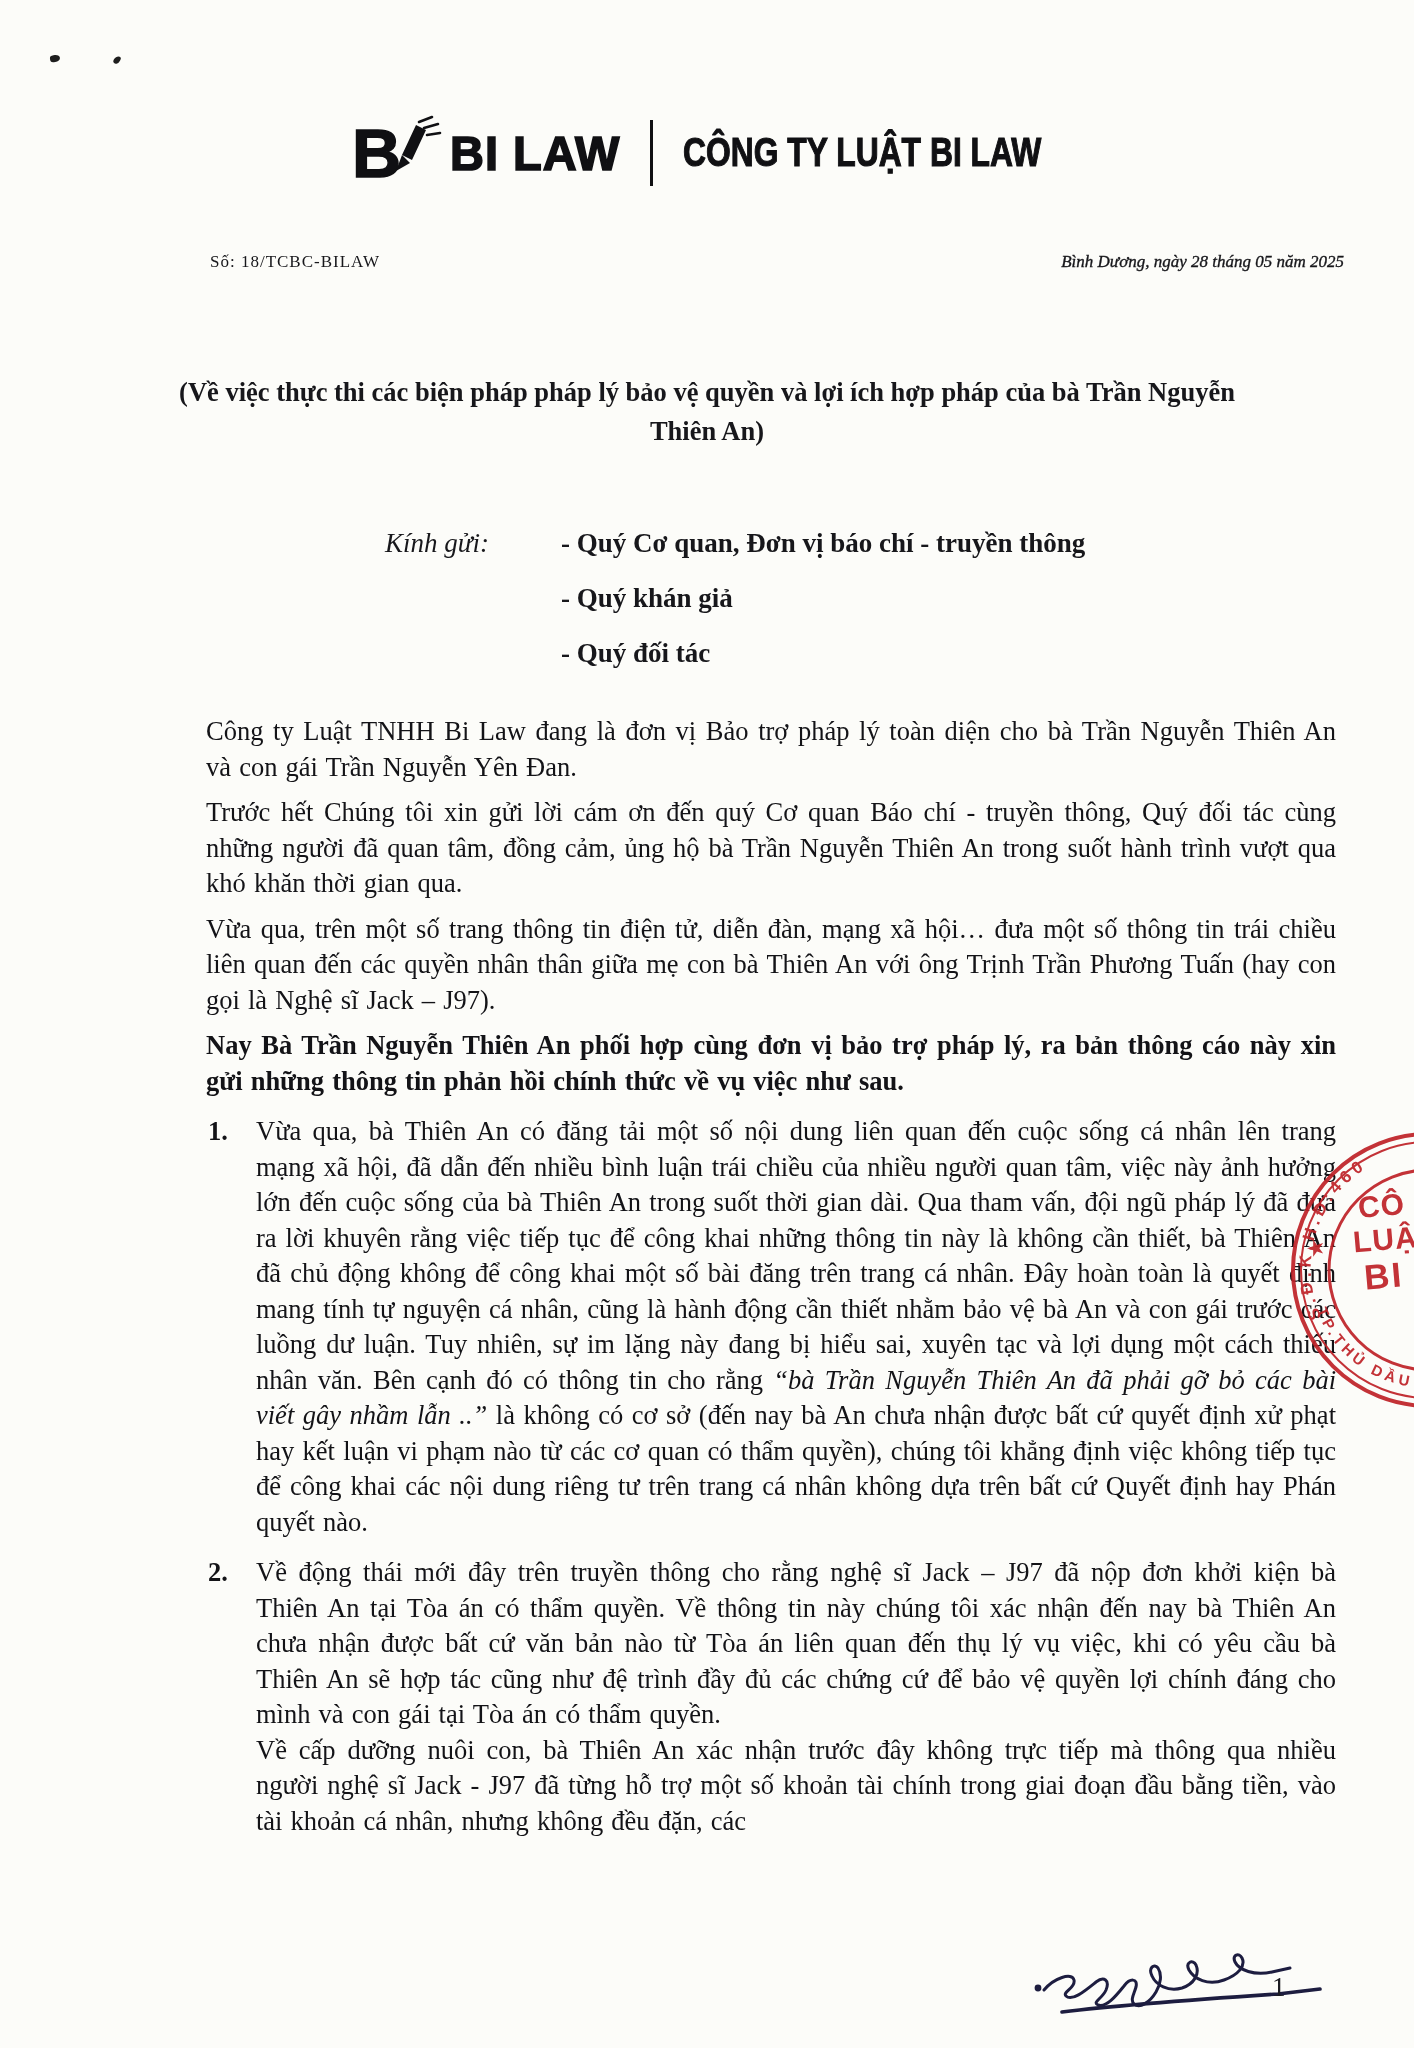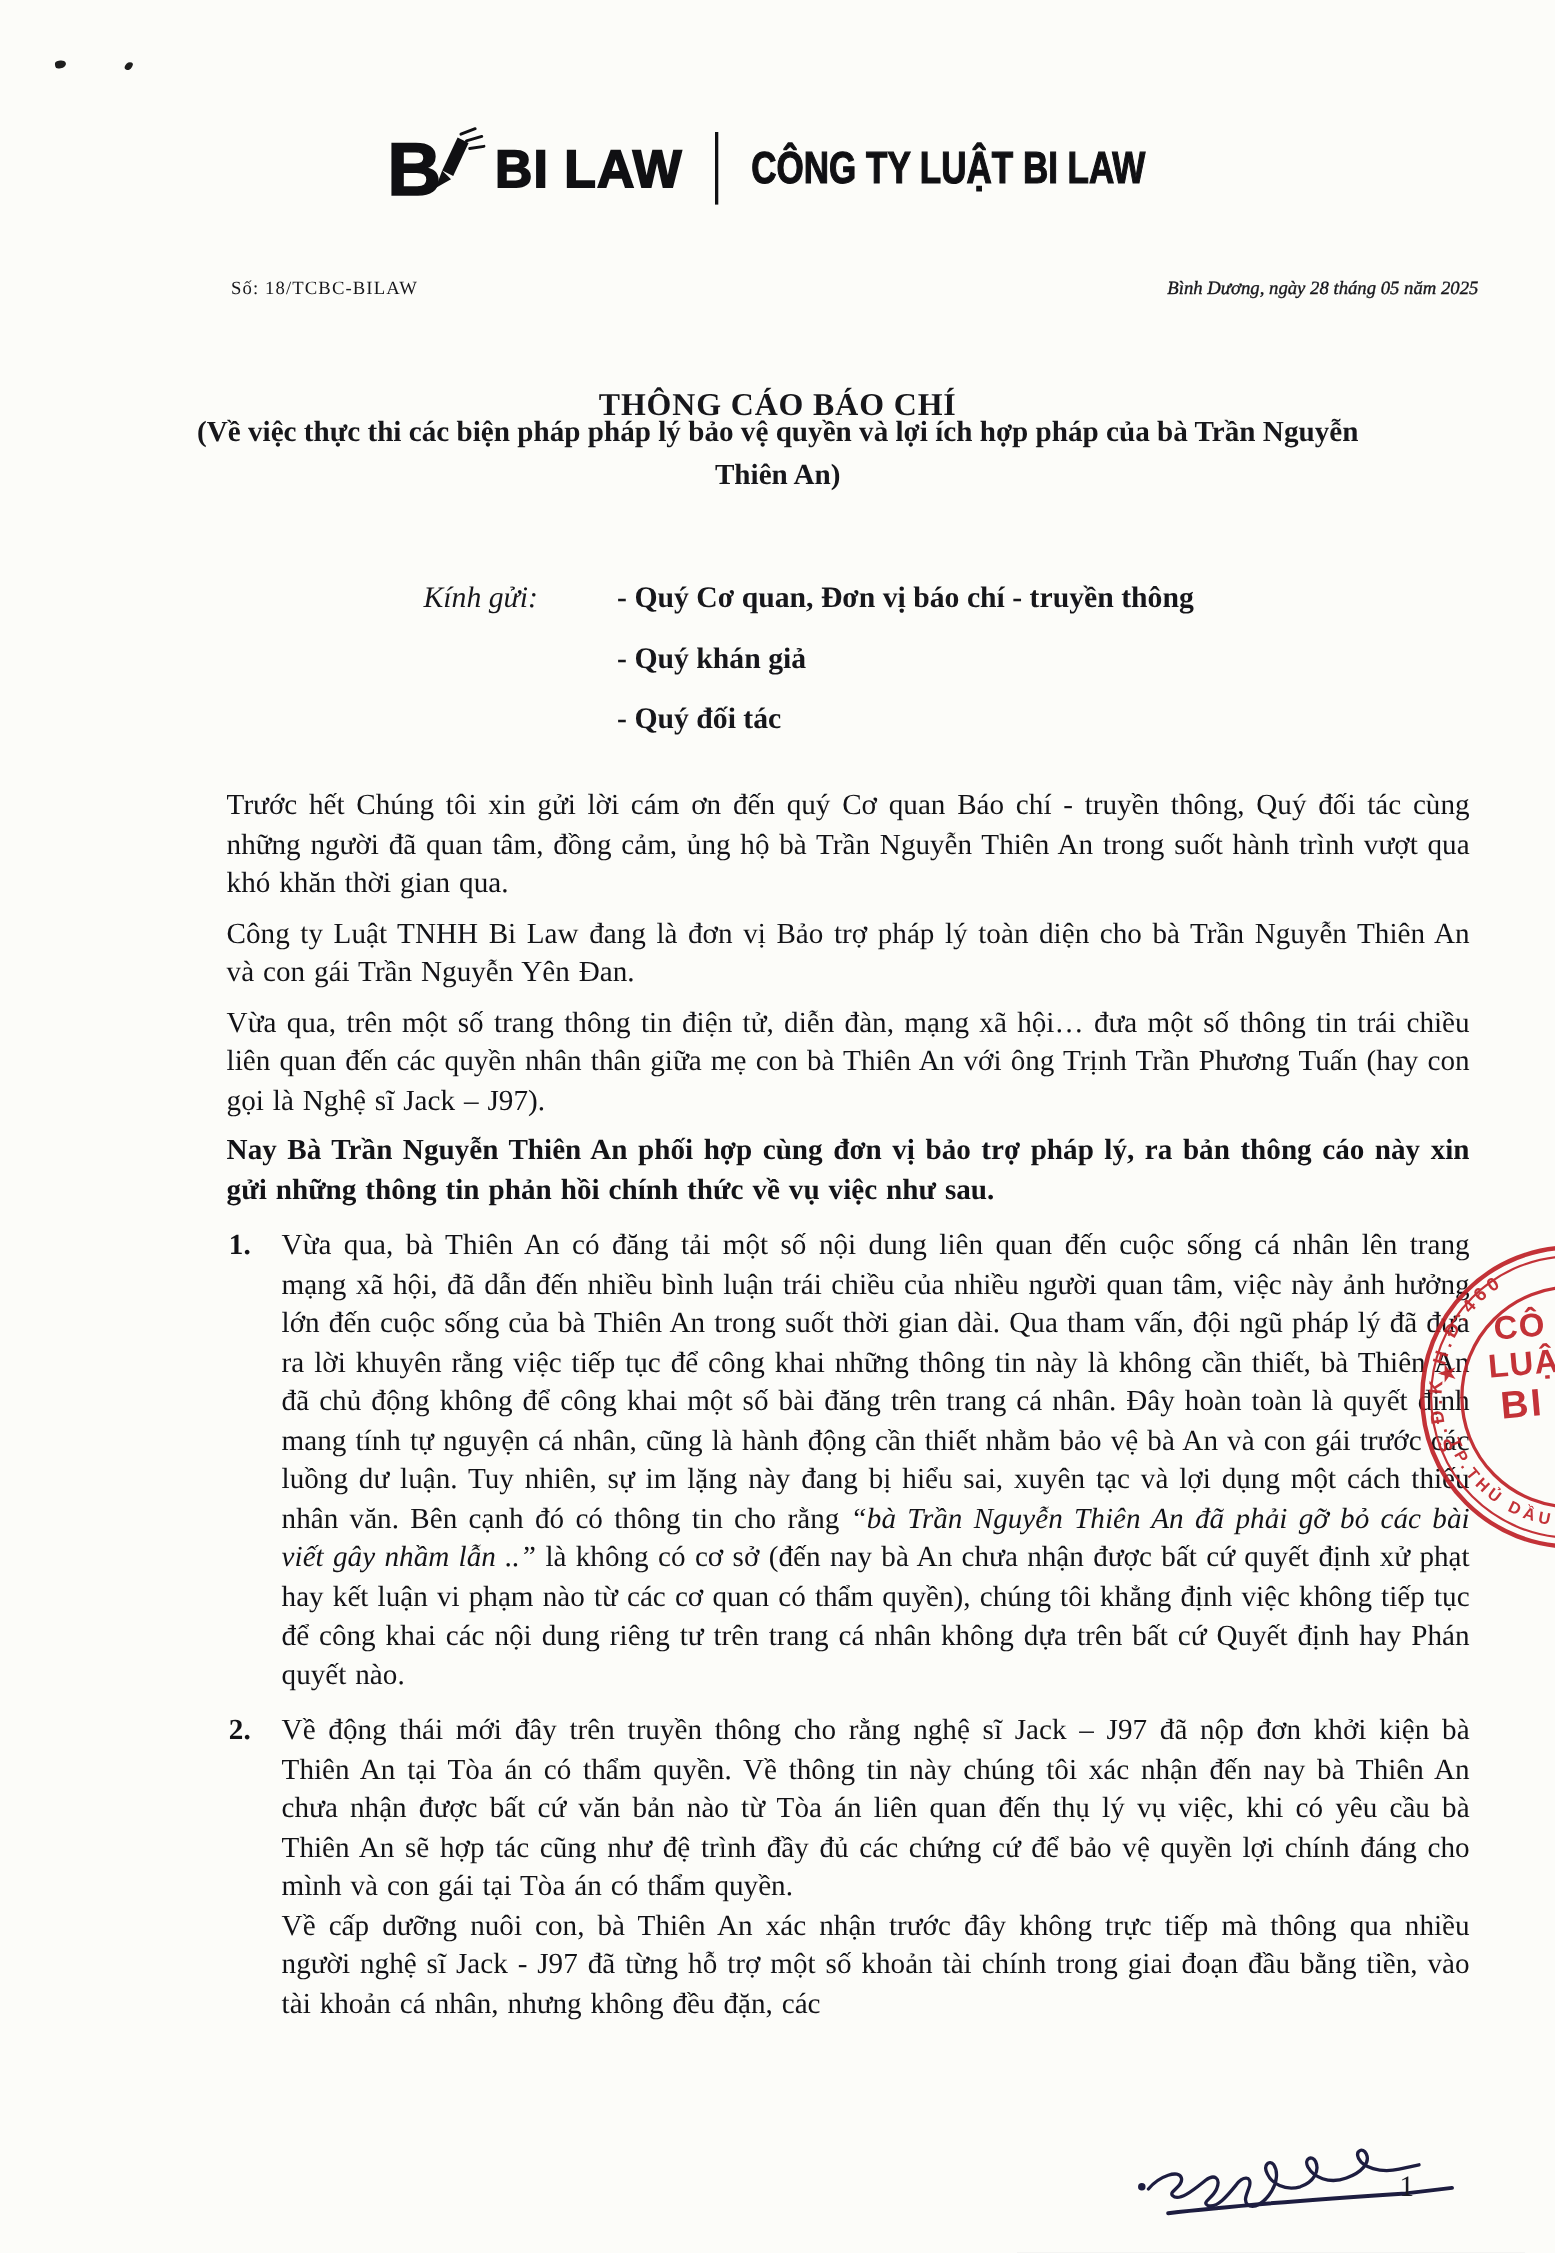--- a/index.html
+++ b/index.html
@@ -89,35 +89,34 @@
     <div class="logoname">BI LAW</div>
     <div class="vdiv"></div>
     <div class="company">CÔNG TY LUẬT BI LAW</div>
   </div>
 
   <div class="meta">
     <span class="docnum">Số: 18/TCBC-BILAW</span>
     <span class="date">Bình Dương, ngày 28 tháng 05 năm 2025</span>
   </div>
 
-  <div class="title">THÔNG CÁO BÁO CHÍ</div>
   <div class="subtitle">(Về việc thực thi các biện pháp pháp lý bảo vệ quyền và lợi ích hợp pháp của bà Trần Nguyễn Thiên An)</div>
 
   <div class="kinhgui">
     <div class="kg-label">Kính gửi:</div>
     <div class="kg-items">
       <div>- Quý Cơ quan, Đơn vị báo chí - truyền thông</div>
       <div>- Quý khán giả</div>
       <div>- Quý đối tác</div>
     </div>
   </div>
 
   <div class="body">
+    <p>Công ty Luật TNHH Bi Law đang là đơn vị Bảo trợ pháp lý toàn diện cho bà Trần Nguyễn Thiên An và con gái Trần Nguyễn Yên Đan.</p>
     <p>Trước hết Chúng tôi xin gửi lời cám ơn đến quý Cơ quan Báo chí - truyền thông, Quý đối tác cùng những người đã quan tâm, đồng cảm, ủng hộ bà Trần Nguyễn Thiên An trong suốt hành trình vượt qua khó khăn thời gian qua.</p>
-    <p>Công ty Luật TNHH Bi Law đang là đơn vị Bảo trợ pháp lý toàn diện cho bà Trần Nguyễn Thiên An và con gái Trần Nguyễn Yên Đan.</p>
     <p>Vừa qua, trên một số trang thông tin điện tử, diễn đàn, mạng xã hội… đưa một số thông tin trái chiều liên quan đến các quyền nhân thân giữa mẹ con bà Thiên An với ông Trịnh Trần Phương Tuấn (hay con gọi là Nghệ sĩ Jack – J97).</p>
     <p class="bold">Nay Bà Trần Nguyễn Thiên An phối hợp cùng đơn vị bảo trợ pháp lý, ra bản thông cáo này xin gửi những thông tin phản hồi chính thức về vụ việc như sau.</p>
 
     <div class="li">
       <div class="num">1.</div>
       <div class="litext">
         <p><span>Vừa qua, bà Thiên An có đăng tải một số nội dung liên quan đến cuộc sống cá nhân lên trang mạng xã hội, đã dẫn đến nhiều bình luận trái chiều của nhiều người quan tâm, việc này ảnh hưởng lớn đến cuộc sống của bà Thiên An trong suốt thời gian dài. Qua tham vấn, đội ngũ pháp lý đã đưa ra lời khuyên rằng việc tiếp tục để công khai những thông tin này là không cần thiết, bà Thiên An đã chủ động không để công khai một số bài đăng trên trang cá nhân. Đây hoàn toàn là quyết định mang tính tự nguyện cá nhân, cũng là hành động cần thiết nhằm bảo vệ bà An và con gái trước các luồng dư luận. Tuy nhiên, sự im lặng này đang bị hiểu sai, xuyên tạc và lợi dụng một cách thiếu nhân văn. Bên cạnh đó có thông tin cho rằng </span><i class="quote">“bà Trần Nguyễn Thiên An đã phải gỡ bỏ các bài viết gây nhầm lẫn ..”</i><span> là không có cơ sở (đến nay bà An chưa nhận được bất cứ quyết định xử phạt hay kết luận vi phạm nào từ các cơ quan có thẩm quyền), chúng tôi khẳng định việc không tiếp tục để công khai các nội dung riêng tư trên trang cá nhân không dựa trên bất cứ Quyết định hay Phán quyết nào.</span></p>
       </div>
     </div>
 

